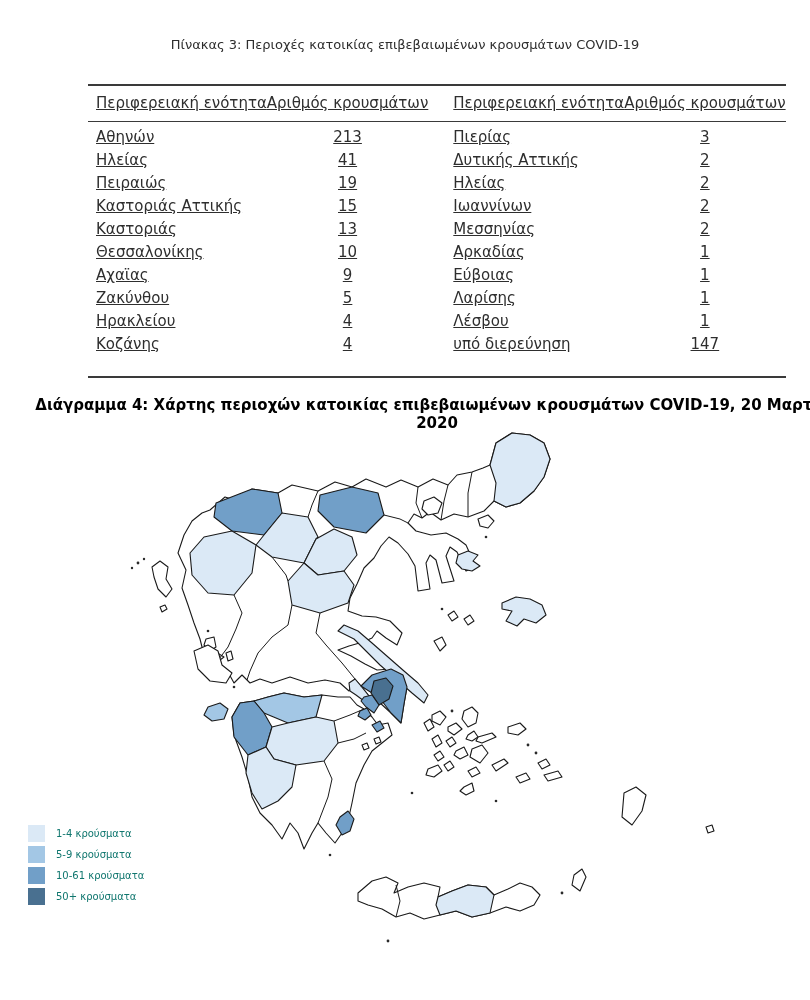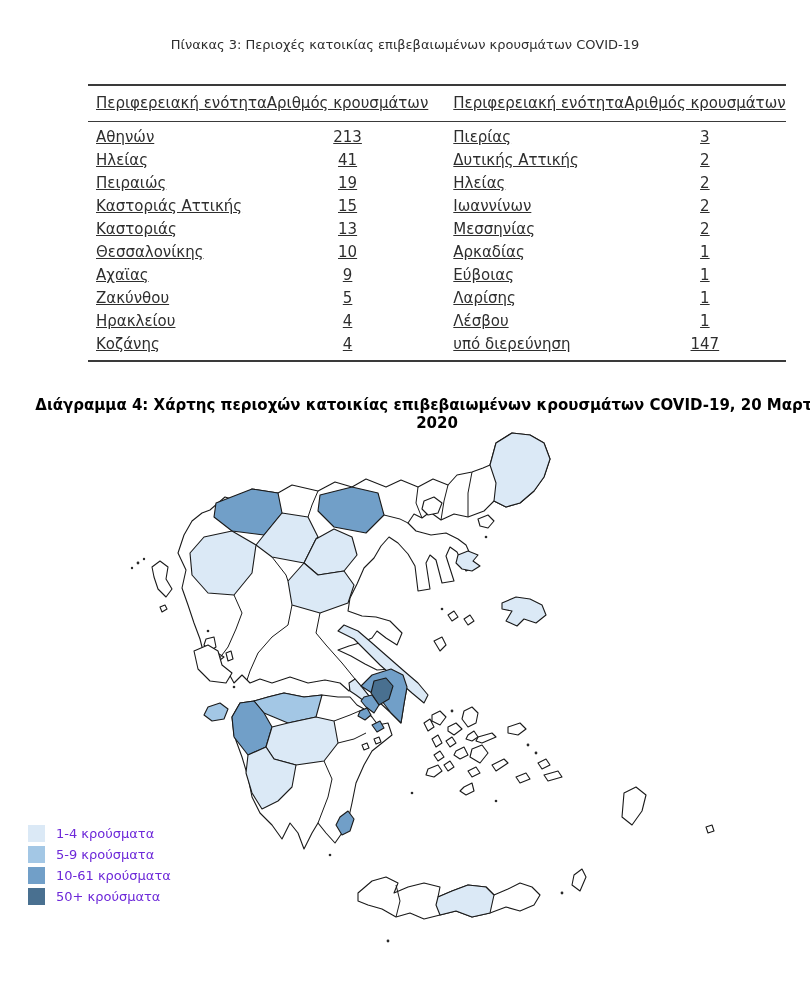--- a/index.html
+++ b/index.html
@@ -11,33 +11,33 @@
         font-size:15px;color:#2e2e2e;border-top:2px solid #3a3a3a;border-bottom:2px solid #3a3a3a;text-decoration:underline;}
   .cases-table th{font-weight:normal;text-align:left;padding:8px 0 9px 0;
         border-bottom:1.5px solid #3a3a3a;font-size:15px;white-space:nowrap;}
   .cases-table td{padding:2.5px 0;line-height:18px;white-space:nowrap;}
   .cases-table .name1{width:182px;padding-left:8px;}
   .cases-table .cnt1{width:142px;text-align:center;}
   .cases-table .name2{width:196px;padding-left:25px;}
   .cases-table .cnt2{width:148px;text-align:center;}
   .cases-table th.cnt1,.cases-table th.cnt2{text-align:right;}
   .cases-table tr.first-row td{padding-top:6px;}
-  .cases-table tr.last-row td{padding-bottom:7px;}
+  .cases-table tr.last-row td{padding-bottom:23px;}
   .map-title{position:absolute;top:396px;left:0;width:810px;text-align:center;
         font-size:15px;font-weight:bold;color:#000000;margin-left:32px;}
   .map-wrap{position:absolute;top:425px;left:20px;width:740px;height:545px;}
   .map-svg{position:absolute;top:0;left:0;}
   .map-svg .land{fill:#ffffff;stroke:#1a1a1a;stroke-width:1.1;stroke-linejoin:round;}
   .map-svg .border{fill:none;stroke:#1a1a1a;stroke-width:1;stroke-linejoin:round;}
   .map-svg .region{stroke:#1a1a1a;stroke-width:1.1;stroke-linejoin:round;}
   .map-svg .dot{fill:#2a2a2a;stroke:none;}
   .legend{position:absolute;left:8px;top:398px;}
   .legend-item{display:flex;align-items:center;height:21px;}
   .legend-swatch{width:17px;height:17px;margin-right:11px;flex:none;}
-  .legend-label{font-size:13px;color:#6d28d9;line-height:17px;}
+  .legend-label{font-size:10px;color:#0f766e;line-height:17px;}
 </style>
 </head>
 <body>
 
 <div class="page">
 
   <div class="table-title">Πίνακας 3: Περιοχές κατοικίας επιβεβαιωμένων κρουσμάτων COVID-19</div>
 
   <table class="cases-table">
     <thead>

